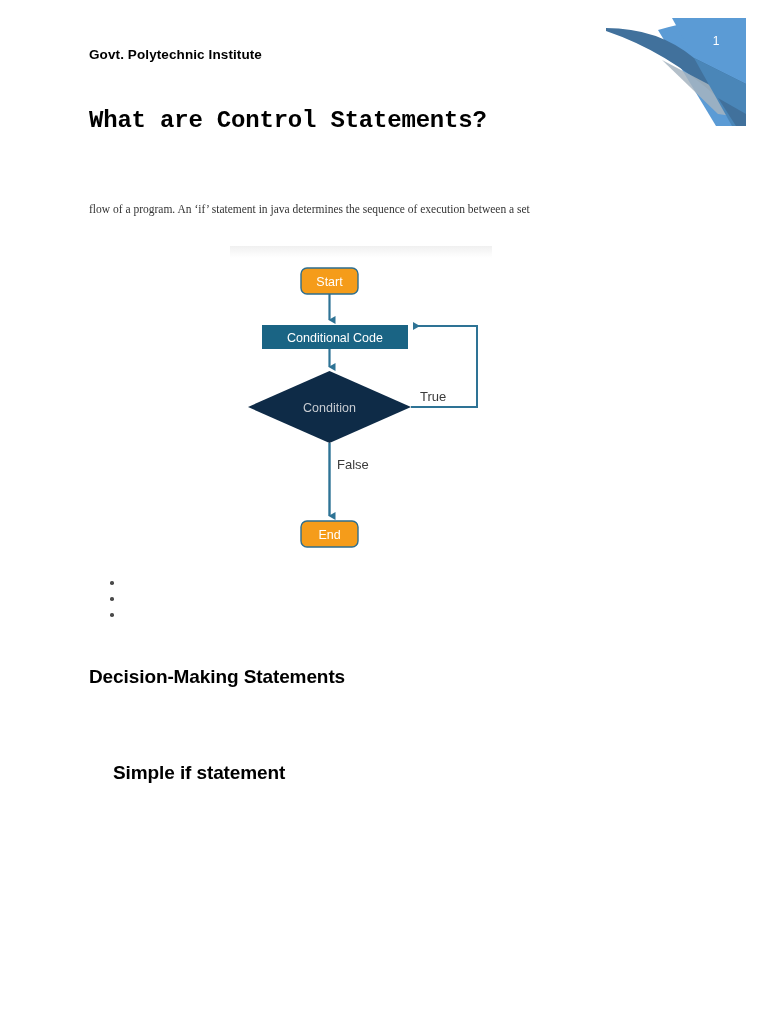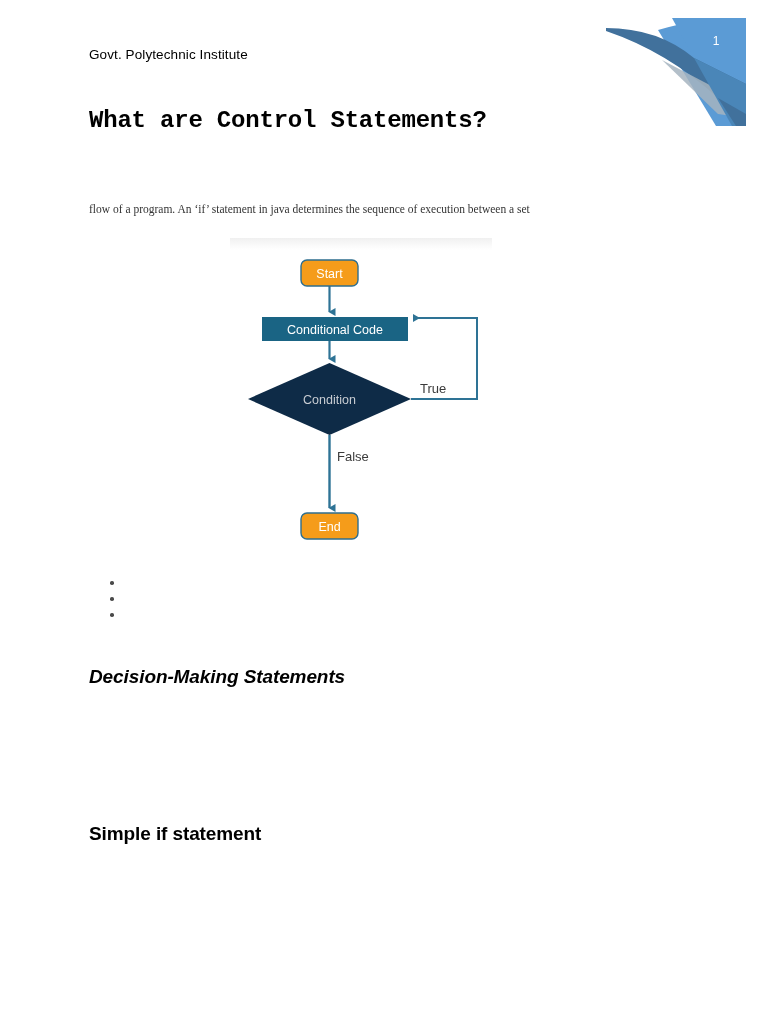--- a/index.html
+++ b/index.html
@@ -40,21 +40,21 @@
     font-family: "Liberation Sans", sans-serif;
     line-height: 14px;
   }
 
   
   #institute-name {
     position: absolute;
     top: 47px;
     left: 89px;
     font-size: 13.5px;
-    font-weight: normal;
+    font-weight: bold;
     letter-spacing: 0.1px;
     color: #000000;
   }
   #page-title {
     position: absolute;
     top: 91px;
     left: 89px;
     font-size: 24px;
     font-weight: bold;
     letter-spacing: -0.2px;
@@ -70,21 +70,21 @@
     width: 600px;
     font-size: 11.5px;
     line-height: 16px;
     color: #333333;
     font-family: Liberation Serif, serif;
   }
 
   
   #flowchart-figure {
     position: absolute;
-    top: 236px;
+    top: 244px;
     left: 225px;
     width: 270px;
     height: 312px;
     text-align: center;
   }
   #figure-top-band {
     position: absolute;
     top: 2px;
     left: 5px;
     width: 262px;
@@ -143,22 +143,22 @@
 
   
   .section-heading {
     position: absolute;
     left: 89px;
     font-size: 19px;
     font-weight: bold;
     letter-spacing: -0.1px;
     color: #000000;
   }
-  #heading-decision-making { top: 650px; font-style: italic; }
-  #heading-simple-if { top: 807px; }
+  #heading-decision-making { top: 650px; }
+  #heading-simple-if { top: 746px; margin-left: 24px; }
 </style>
 </head>
 <body>
 
 <div id="corner-decoration">
   <svg viewBox="0 0 148 108" xmlns="http://www.w3.org/2000/svg">
 
     <path d="M148,0 L148,108 L118,108 L60,12 Q100,0 148,0 Z" fill="#5B9BD5"></path>
     <path d="M74,0 L148,0 L148,66 L96,40 Z" fill="#5B9BD5"></path>
 

